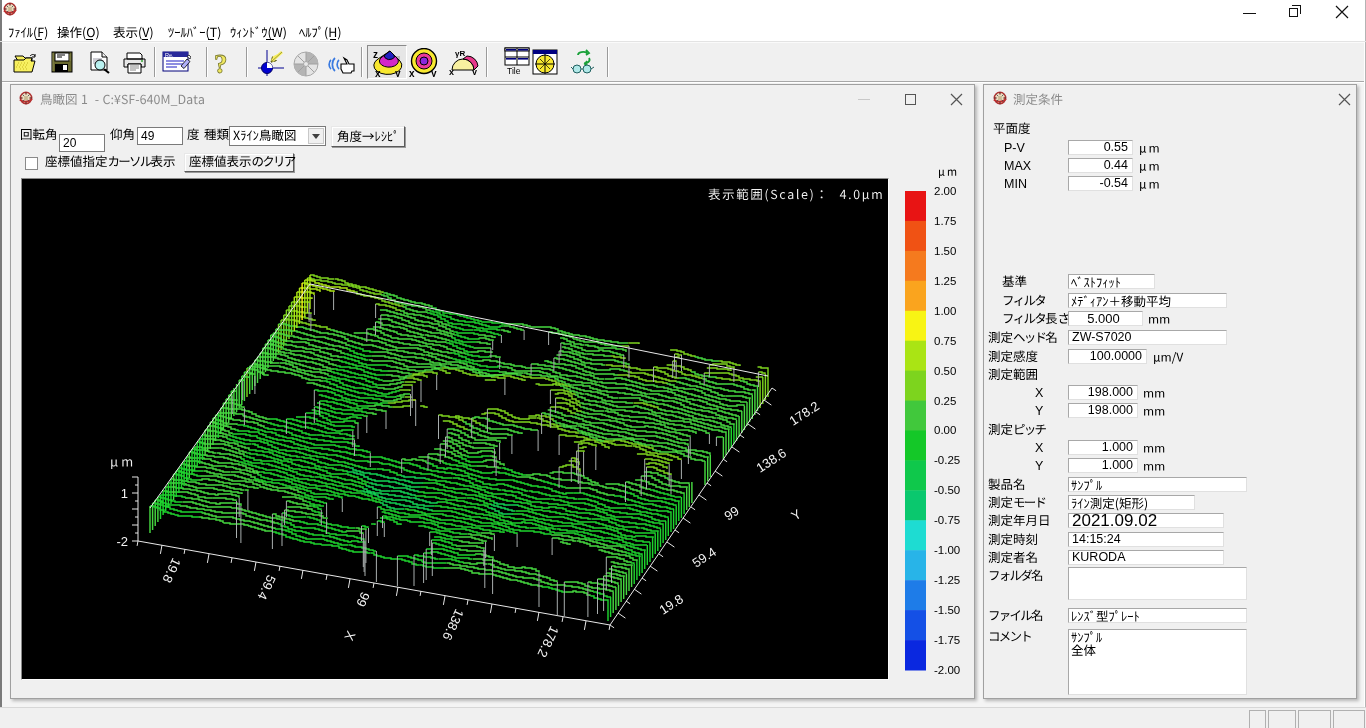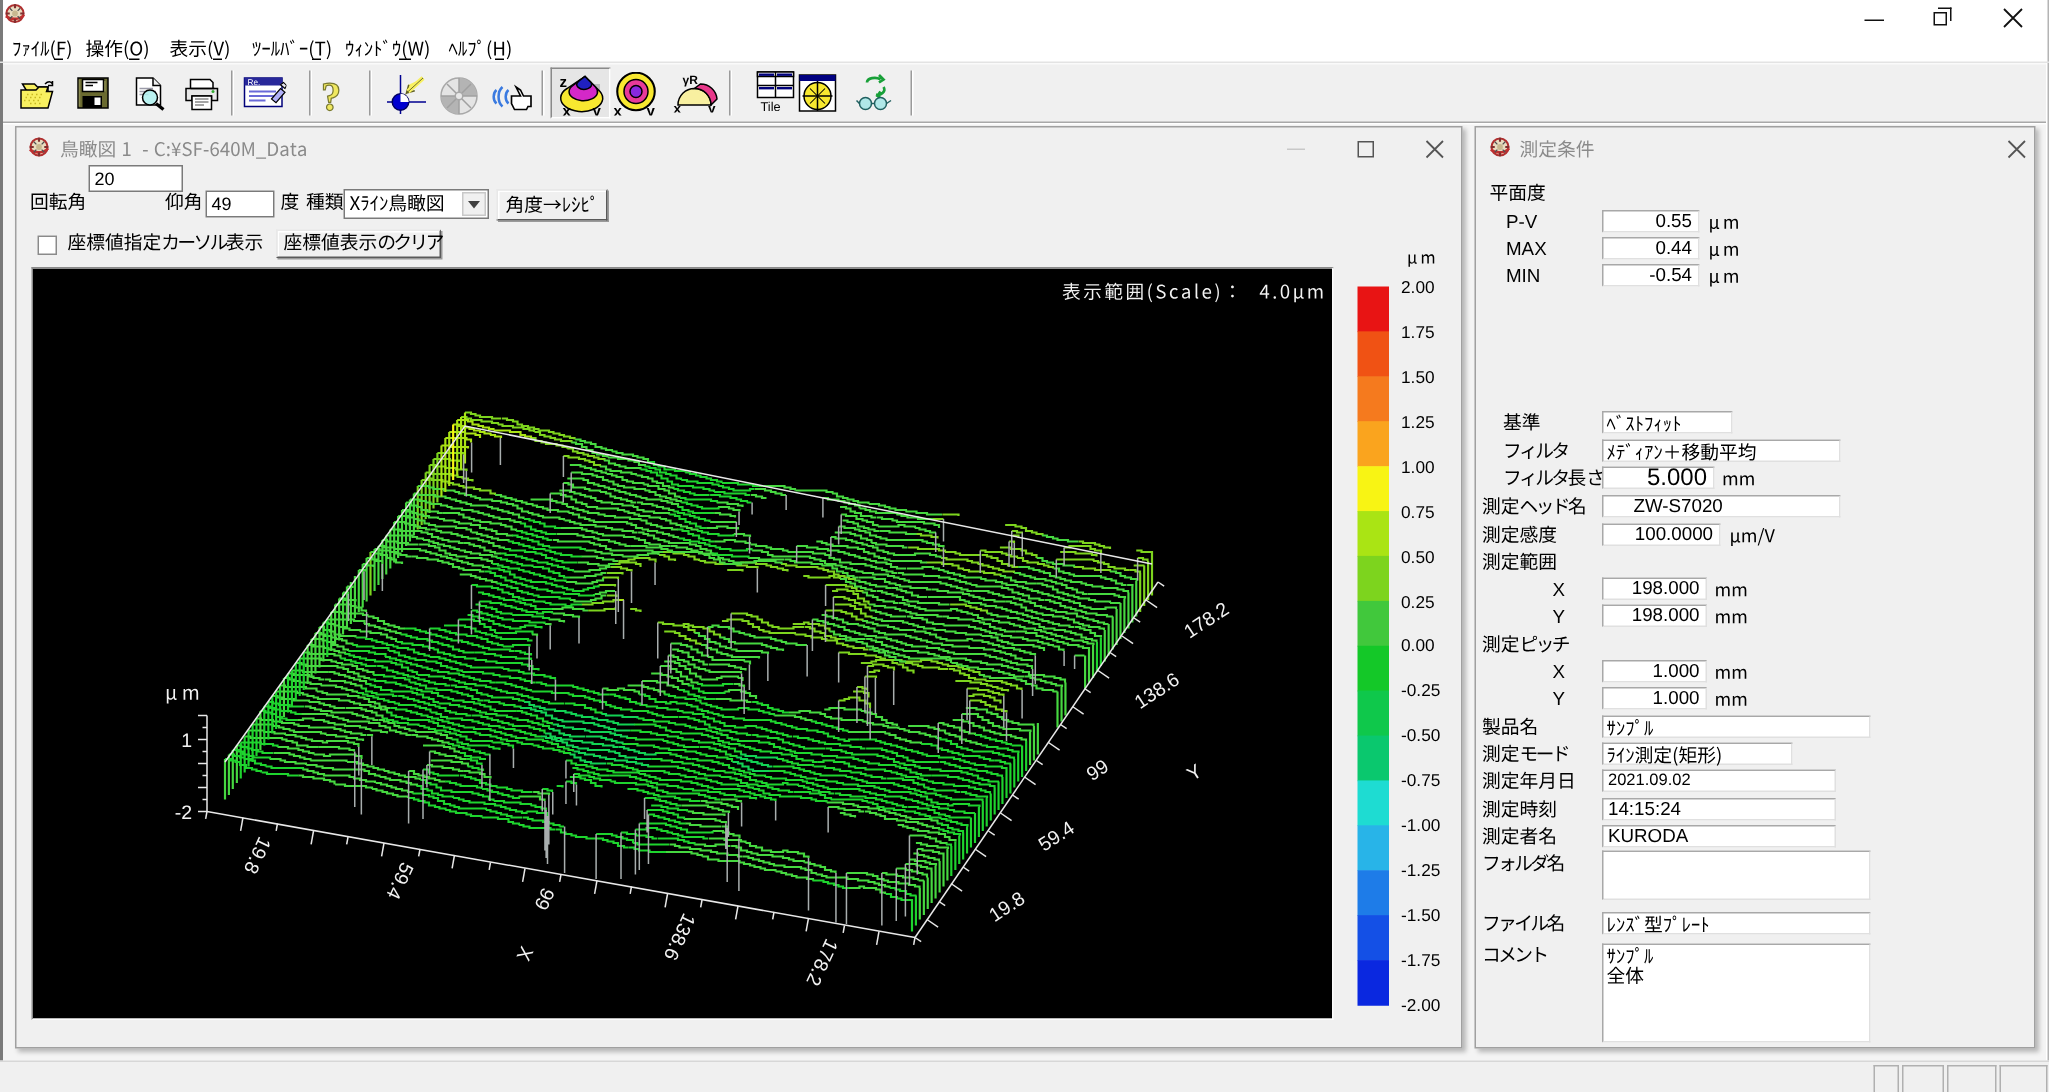--- a/index.html
+++ b/index.html
@@ -267,21 +267,21 @@
   </svg>
 <div class="abs" style="left:20px;top:128px">
     <svg class="jt" width="39" height="16" viewBox="0 0 39 16">
       <g transform="translate(0,11.0) scale(0.0125,-0.0125)" fill="#000">
         <use href="#g56de" x="0"></use>
         <use href="#g8ee2" x="1000"></use>
         <use href="#g89d2" x="2000"></use>
       </g>
     </svg>
   </div>
-<div class="field" style="left:59px;top:110px;width:63px;height:18px;padding:1px 0 0 3px;border:1px solid #7a7a7a">20</div>
+<div class="field" style="left:59px;top:134px;width:46px;height:18px;padding:1px 0 0 3px;border:1px solid #7a7a7a">20</div>
 <div class="abs" style="left:110px;top:128px">
     <svg class="jt" width="26" height="16" viewBox="0 0 26 16">
       <g transform="translate(0,11.0) scale(0.0125,-0.0125)" fill="#000">
         <use href="#g4ef0" x="0"></use>
         <use href="#g89d2" x="1000"></use>
       </g>
     </svg>
   </div>
 <div class="field" style="left:137px;top:127px;width:46px;height:18px;padding:1px 0 0 3px;border:1px solid #7a7a7a">49</div>
 <div class="abs" style="left:187px;top:128px">
@@ -661,42 +661,42 @@
       <g transform="translate(0,11.0) scale(0.0125,-0.0125)" fill="#000">
         <use href="#g30d5" x="0"></use>
         <use href="#g30a3" x="860"></use>
         <use href="#g30eb" x="1720"></use>
         <use href="#g30bf" x="2580"></use>
         <use href="#g9577" x="3440"></use>
         <use href="#g3055" x="4440"></use>
       </g>
     </svg>
   </div>
-<div class="field" style="left:1068px;top:311px;width:75px;height:15px;text-align:right;padding-right:4px;font-size:16px;line-height:13px">5.000</div>
+<div class="field" style="left:1068px;top:311px;width:75px;height:15px;text-align:center;padding-right:4px;font-size:13px;line-height:13px">5.000</div>
 <div class="abs" style="left:1148px;top:313px">
     <svg class="jt" width="24" height="15" viewBox="0 0 24 15">
       <g transform="translate(0,10.56) scale(0.012,-0.012)" fill="#000">
         <use href="#g006d" x="0"></use>
         <use href="#g006d" x="926"></use>
       </g>
     </svg>
   </div>
 <div class="abs" style="left:988px;top:331px">
     <svg class="jt" width="71" height="16" viewBox="0 0 71 16">
       <g transform="translate(0,11.0) scale(0.0125,-0.0125)" fill="#000">
         <use href="#g6e2c" x="0"></use>
         <use href="#g5b9a" x="1000"></use>
         <use href="#g30d8" x="2000"></use>
         <use href="#g30c3" x="2860"></use>
         <use href="#g30c9" x="3720"></use>
         <use href="#g540d" x="4580"></use>
       </g>
     </svg>
   </div>
-<div class="field" style="left:1068px;top:330px;width:159px;height:15px;padding-left:20px;font-size:12.5px;line-height:13px">ZW-S7020</div>
+<div class="field" style="left:1068px;top:330px;width:159px;height:15px;padding-left:3px;font-size:12.5px;line-height:13px">ZW-S7020</div>
 <div class="abs" style="left:988px;top:350px">
     <svg class="jt" width="51" height="16" viewBox="0 0 51 16">
       <g transform="translate(0,11.0) scale(0.0125,-0.0125)" fill="#000">
         <use href="#g6e2c" x="0"></use>
         <use href="#g5b9a" x="1000"></use>
         <use href="#g611f" x="2000"></use>
         <use href="#g5ea6" x="3000"></use>
       </g>
     </svg>
   </div>
@@ -824,21 +824,21 @@
     <svg class="jt" width="64" height="16" viewBox="0 0 64 16">
       <g transform="translate(0,11.0) scale(0.0125,-0.0125)" fill="#000">
         <use href="#g6e2c" x="0"></use>
         <use href="#g5b9a" x="1000"></use>
         <use href="#g5e74" x="2000"></use>
         <use href="#g6708" x="3000"></use>
         <use href="#g65e5" x="4000"></use>
       </g>
     </svg>
   </div>
-<div class="field" style="left:1068px;top:513px;width:156px;height:15px;padding-left:3px;font-size:11px;line-height:13px">2021.09.02</div>
+<div class="field" style="left:1068px;top:513px;width:156px;height:15px;padding-left:3px;font-size:17px;line-height:13px">2021.09.02</div>
 <div class="abs" style="left:988px;top:533px">
     <svg class="jt" width="51" height="16" viewBox="0 0 51 16">
       <g transform="translate(0,11.0) scale(0.0125,-0.0125)" fill="#000">
         <use href="#g6e2c" x="0"></use>
         <use href="#g5b9a" x="1000"></use>
         <use href="#g6642" x="2000"></use>
         <use href="#g523b" x="3000"></use>
       </g>
     </svg>
   </div>

